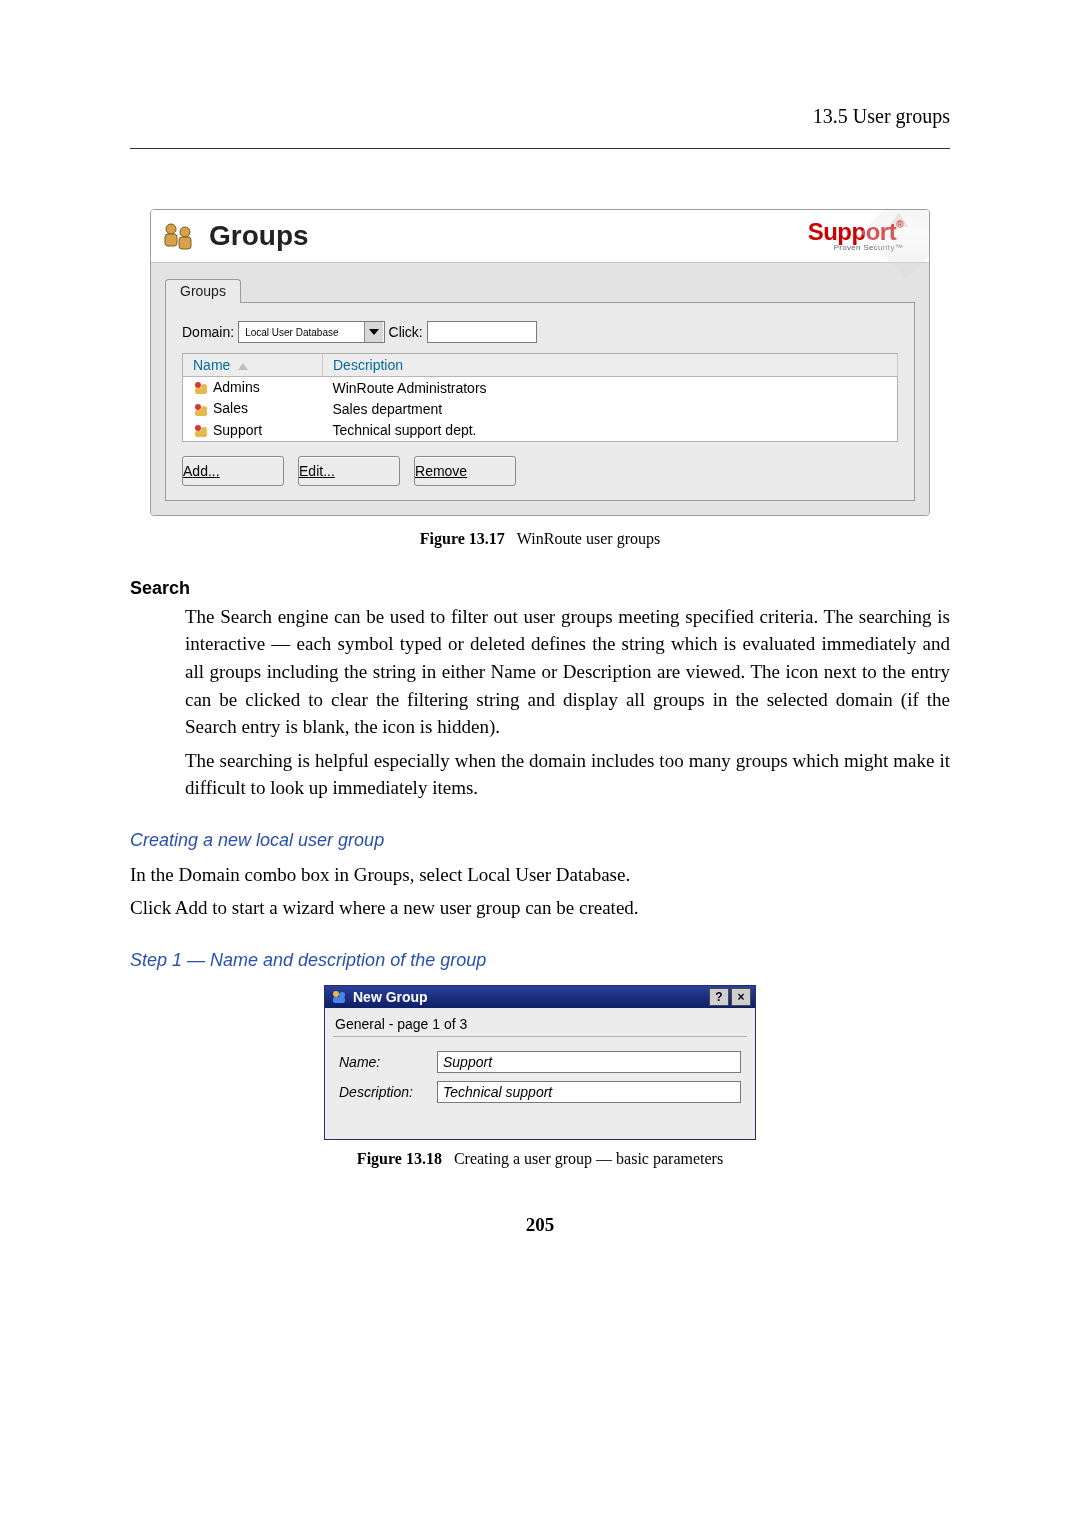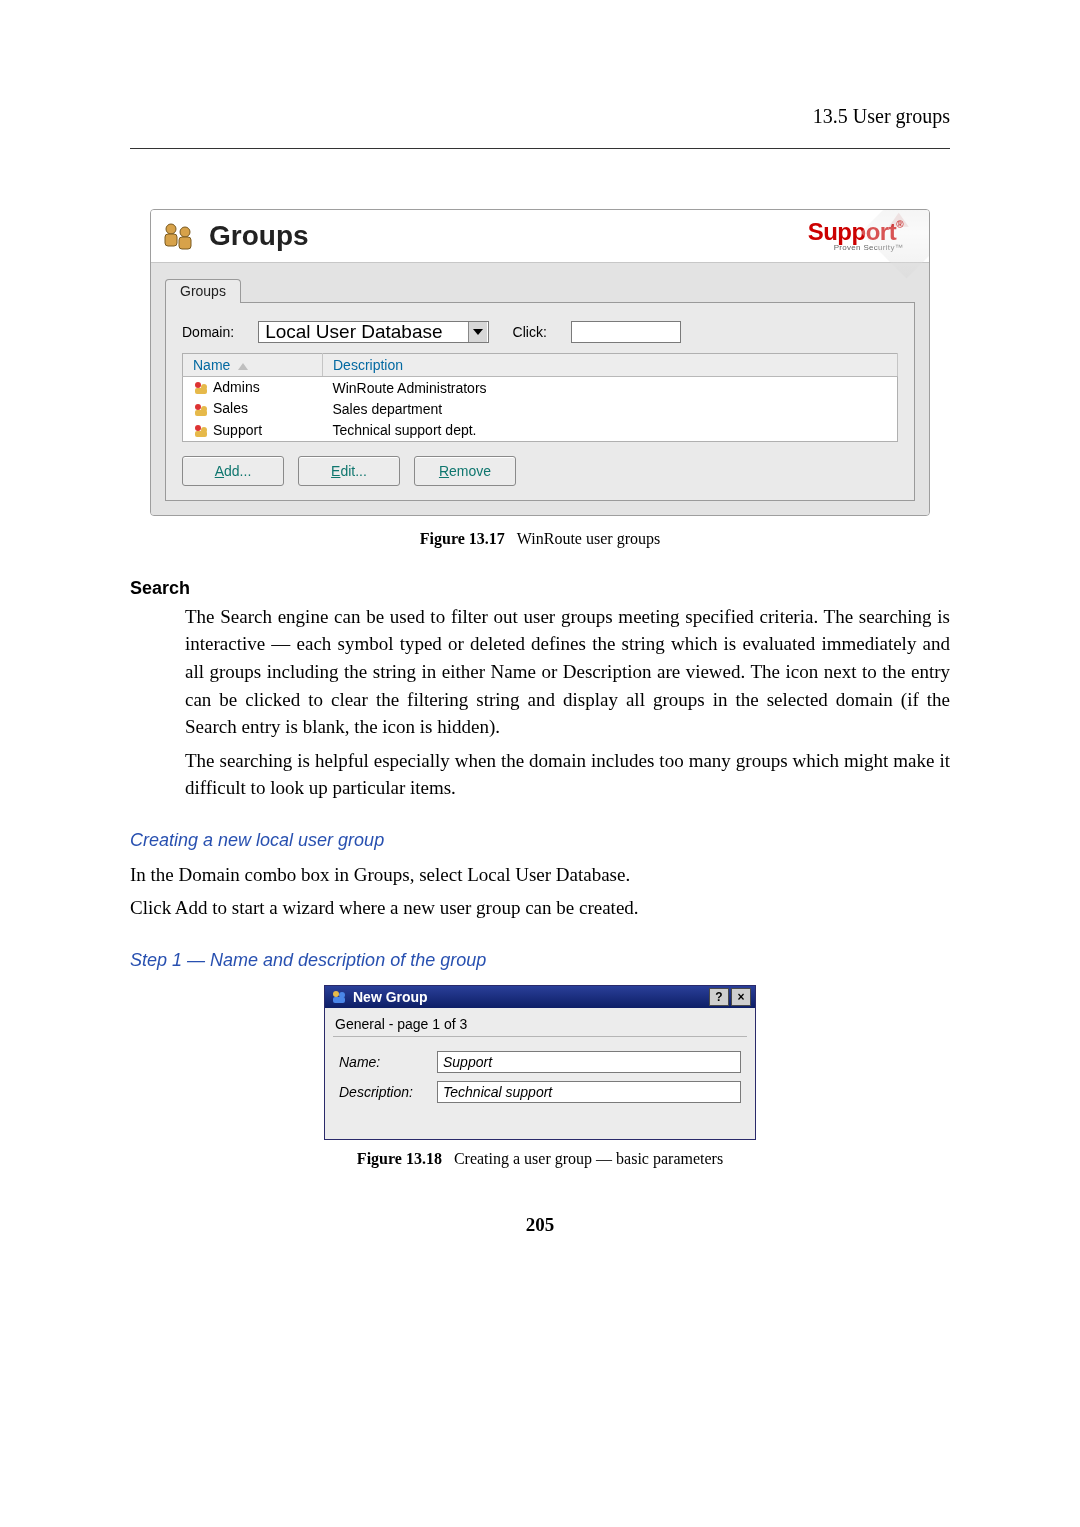--- a/index.html
+++ b/index.html
@@ -136,35 +136,35 @@
     border: 1px solid #9a9a9a;
     border-top-left-radius: 0;
     background: #eaeaea;
     padding: 18px 16px 14px 16px;
     margin-top: -1px;
   }
 
   .filter-row {
     display: flex;
     align-items: center;
-    gap: 24px;
+    gap: 4px;
     font-family: Tahoma, Arial, sans-serif;
     font-size: 14px;
     margin-bottom: 10px;
   }
   .domain-select {
     display: inline-flex;
     align-items: center;
     border: 1px solid #7a7a7a;
     background: #fff;
     height: 22px;
     box-sizing: border-box;
     padding: 0 0 0 6px;
   }
-  .domain-select .value { font-size: 19px; padding-right: 24px; }
+  .domain-select .value { font-size: 10px; padding-right: 24px; }
   .domain-select .caret {
     width: 18px;
     height: 20px;
     margin: 1px;
     background: #d7d7d7;
     border-left: 1px solid #888;
     display: flex;
     align-items: center;
     justify-content: center;
   }
@@ -229,23 +229,24 @@
   .win-btn {
     font-family: Tahoma, Arial, sans-serif;
     font-size: 14px;
     min-width: 100px;
     height: 28px;
     background: #ececec;
     border: 1px solid #8a8a8a;
     border-radius: 3px;
     display: inline-flex;
     align-items: center;
-    justify-content: center;
-    color: #0f766e;
+    justify-content: flex-start;
+    color: #000000;
     box-shadow: inset 0 1px 0 #fff;
+    text-decoration: underline;
   }
   .win-btn .ul { text-decoration: underline; }
 
   
   .figure-caption {
     text-align: center;
     font-size: 16px;
     margin: 10px 0 30px 0;
   }
   .figure-caption .tag { font-weight: bold; }
@@ -463,21 +464,21 @@
       </div>
     </div>
   </div>
 
   <div class="figure-caption">
     <span class="tag">Figure 13.17</span>&nbsp;&nbsp;&nbsp;<span>WinRoute user groups</span>
   </div>
 
   <div class="section-head-bold">Search</div>
   <p class="body-para indent">The Search engine can be used to filter out user groups meeting specified criteria. The searching is interactive — each symbol typed or deleted defines the string which is evaluated immediately and all groups including the string in either Name or Description are viewed. The icon next to the entry can be clicked to clear the filtering string and display all groups in the selected domain (if the Search entry is blank, the icon is hidden).</p>
-  <p class="body-para indent">The searching is helpful especially when the domain includes too many groups which might make it difficult to look up particular items.</p>
+  <p class="body-para indent">The searching is helpful especially when the domain includes too many groups which might make it difficult to look up immediately items.</p>
 
   <div class="section-head-blue">Creating a new local user group</div>
   <p class="body-para">In the Domain combo box in Groups, select Local User Database.</p>
   <p class="body-para">Click Add to start a wizard where a new user group can be created.</p>
 
   <div class="section-head-blue">Step 1 — Name and description of the group</div>
 
   <div class="newgroup-wrap">
     <div class="newgroup-titlebar">
       <span class="left">

